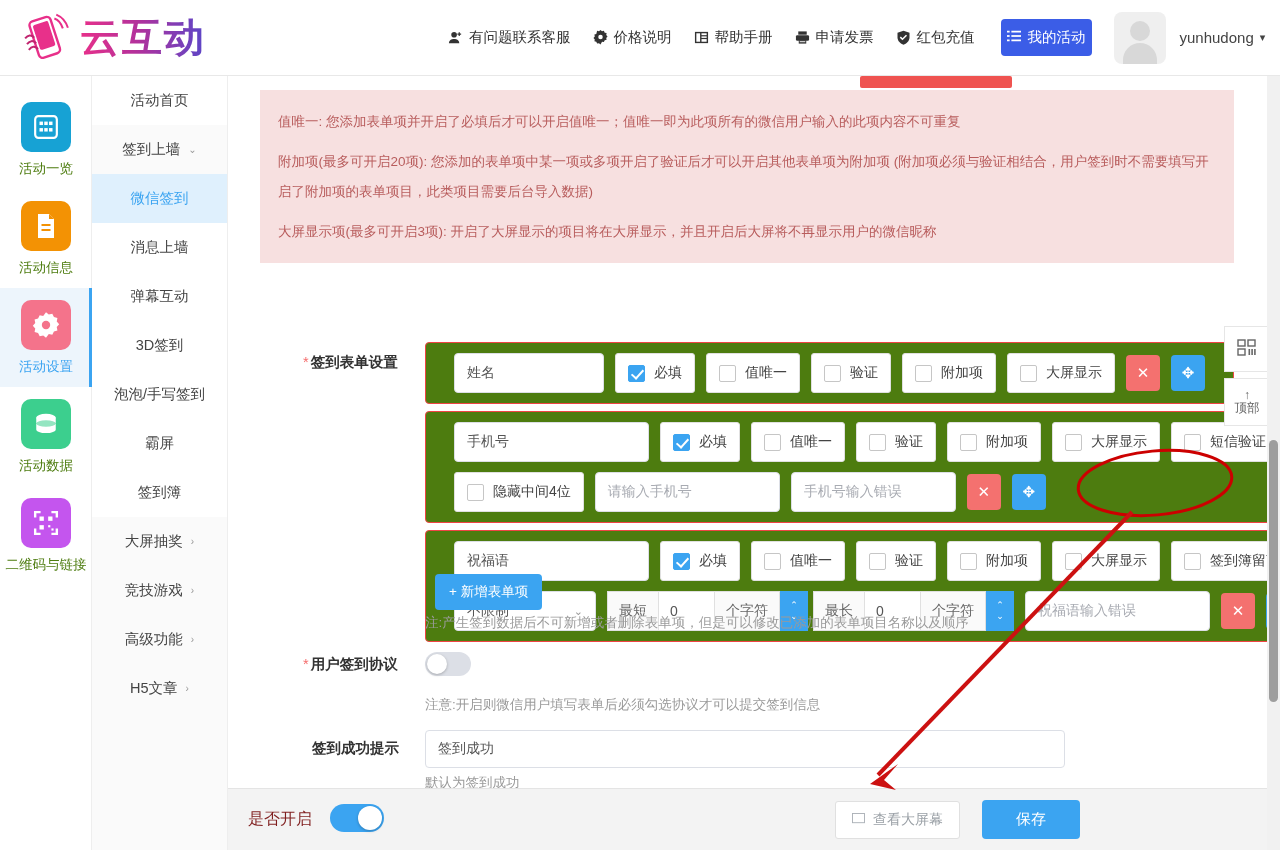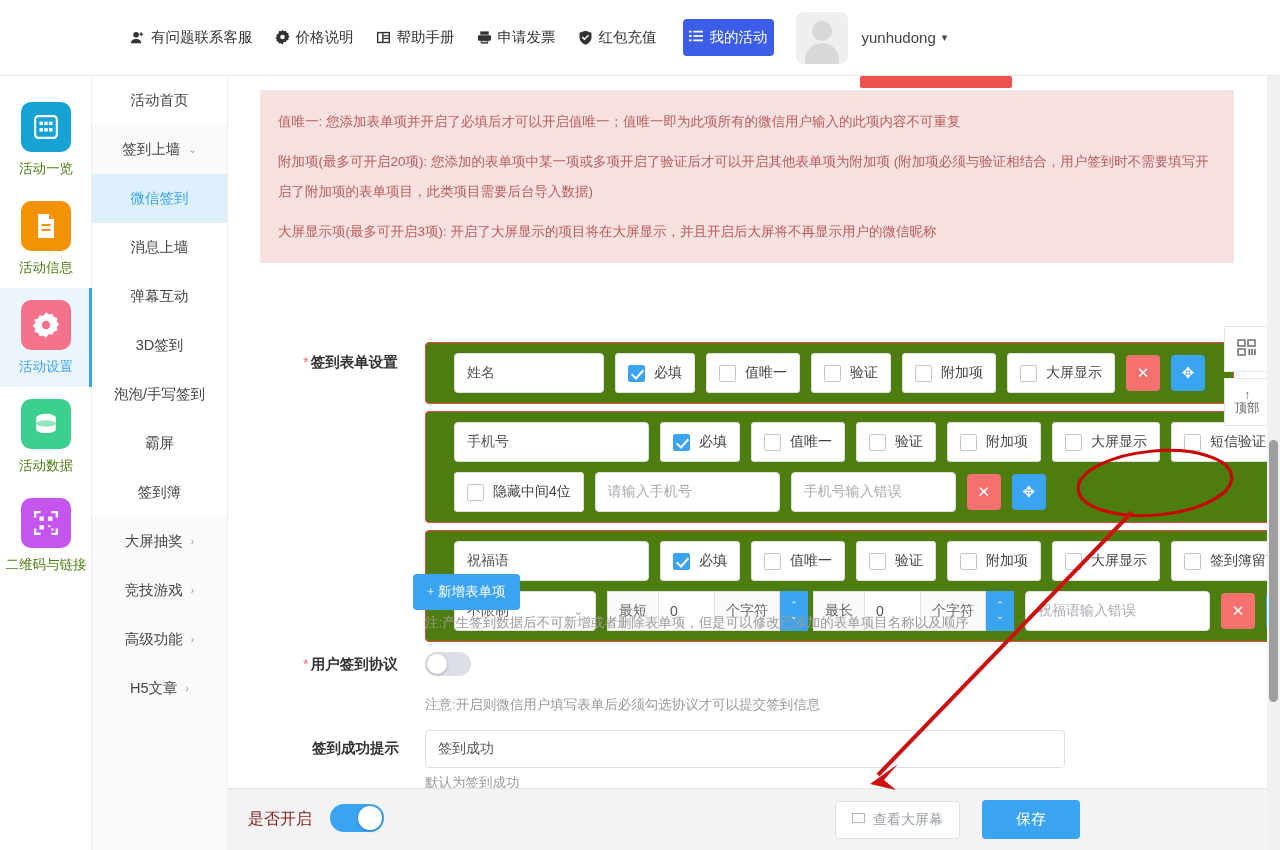--- a/index.html
+++ b/index.html
@@ -198,20 +198,36 @@
 
   
   .anno { position:absolute; left:0; top:0; width:1280px; height:850px; pointer-events:none; }
 </style>
 </head>
 <body>
 
 <div id="root">
 
   <div class="header">
+    <div class="logo-wrap">
+      <span class="logo-mark">
+        <svg width="56" height="56" viewBox="0 0 56 56">
+          <g transform="rotate(-18 28 28)">
+            <rect x="16" y="8" width="22" height="38" rx="4" fill="none" stroke="#e8308a" stroke-width="2.4"></rect>
+            <rect x="19" y="12" width="16" height="26" rx="2" fill="#e8308a"></rect>
+            <path d="M8 22 q6 -4 9 2" fill="none" stroke="#c0256f" stroke-width="2"></path>
+            <path d="M8 28 q6 -4 9 2" fill="none" stroke="#c0256f" stroke-width="2"></path>
+            <path d="M8 34 q6 -4 9 2" fill="none" stroke="#c0256f" stroke-width="2"></path>
+            <path d="M42 12 q5 4 5 12" fill="none" stroke="#e8308a" stroke-width="2"></path>
+            <path d="M45 9 q7 6 7 16" fill="none" stroke="#e8308a" stroke-width="2"></path>
+          </g>
+        </svg>
+      </span>
+      <span class="logo-text">云互动</span>
+    </div>
 
     <div class="nav">
       <div class="nav-item">
         <span class="ni">
           <svg width="15" height="15" viewBox="0 0 16 16">
               <circle cx="6.5" cy="5" r="3" fill="#333"></circle>
               <path d="M1 14c0-3 2.5-4.5 5.5-4.5S12 11 12 14z" fill="#333"></path>
               <path d="M12 2.5v4M10 4.5h4" stroke="#333" stroke-width="1.3"></path>
             </svg>
         </span>
@@ -537,21 +553,21 @@
         <div class="inp ph" style="width:185px;">祝福语输入错误</div>
         <div class="btn-x">
           <span>✕</span>
         </div>
         <div class="btn-move">
           <span>✥</span>
         </div>
       </div>
     </div>
 
-    <div class="addbtn" style="position:absolute;left:185px;top:498px;font-family:Liberation Serif, serif;">+ 新增表单项</div>
+    <div class="addbtn" style="position:absolute;left:207px;top:498px;">+ 新增表单项</div>
     <div class="note" style="position:absolute;left:197px;top:538px;">注:产生签到数据后不可新增或者删除表单项，但是可以修改已添加的表单项目名称以及顺序</div>
 
     <div class="flabel" style="position:absolute;left:75px;top:579px;">
       <span class="req">*</span><span>用户签到协议</span>
     </div>
     <div style="position:absolute;left:197px;top:576px;">
       <div class="switch">
           <span class="knob"></span>
         </div>
     </div>

